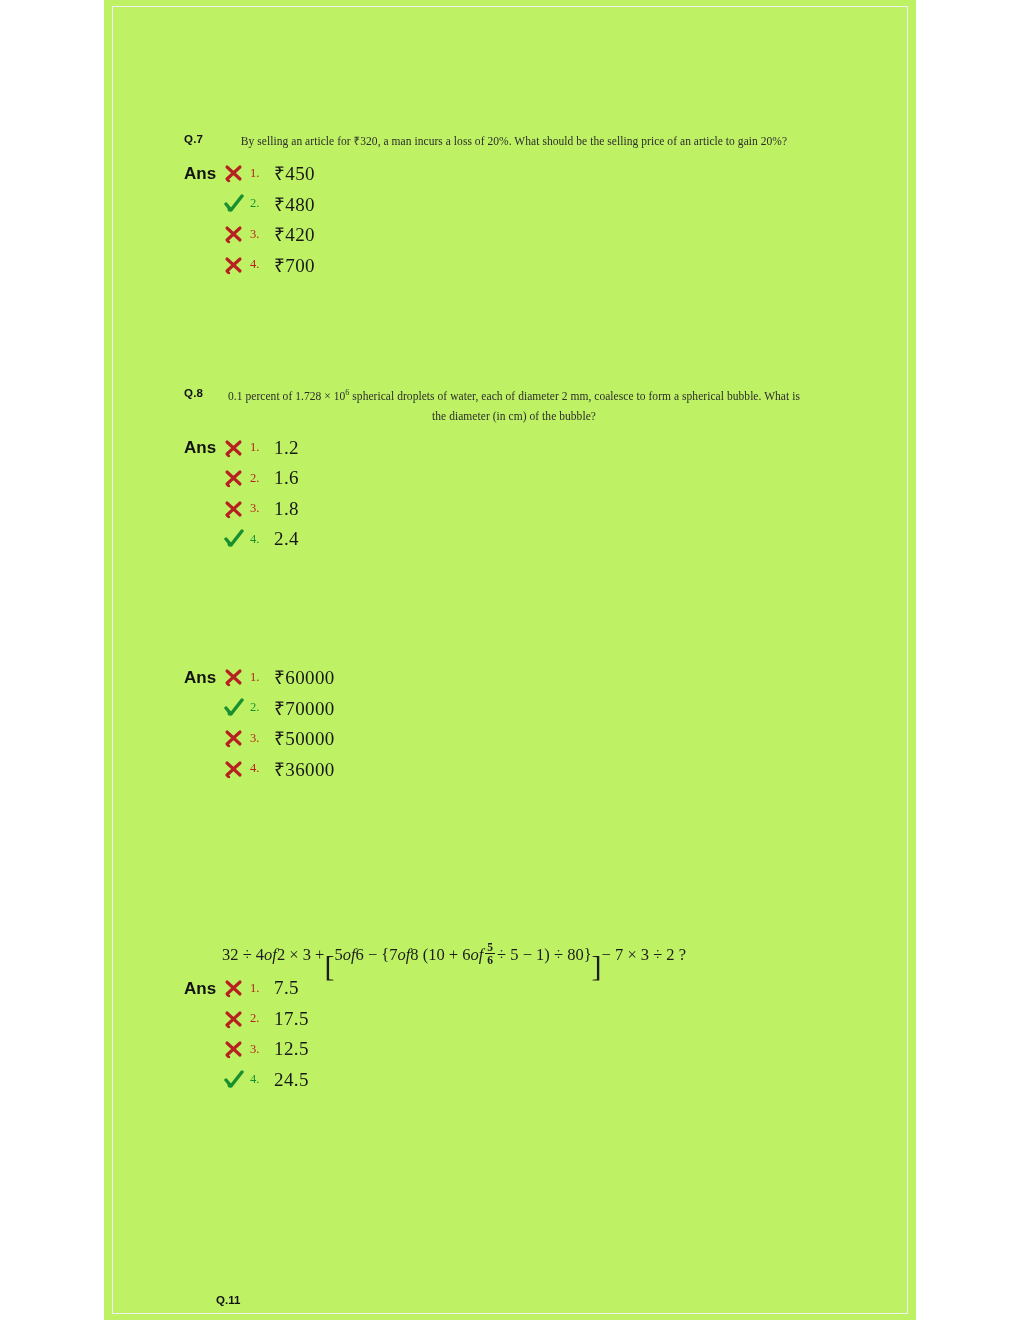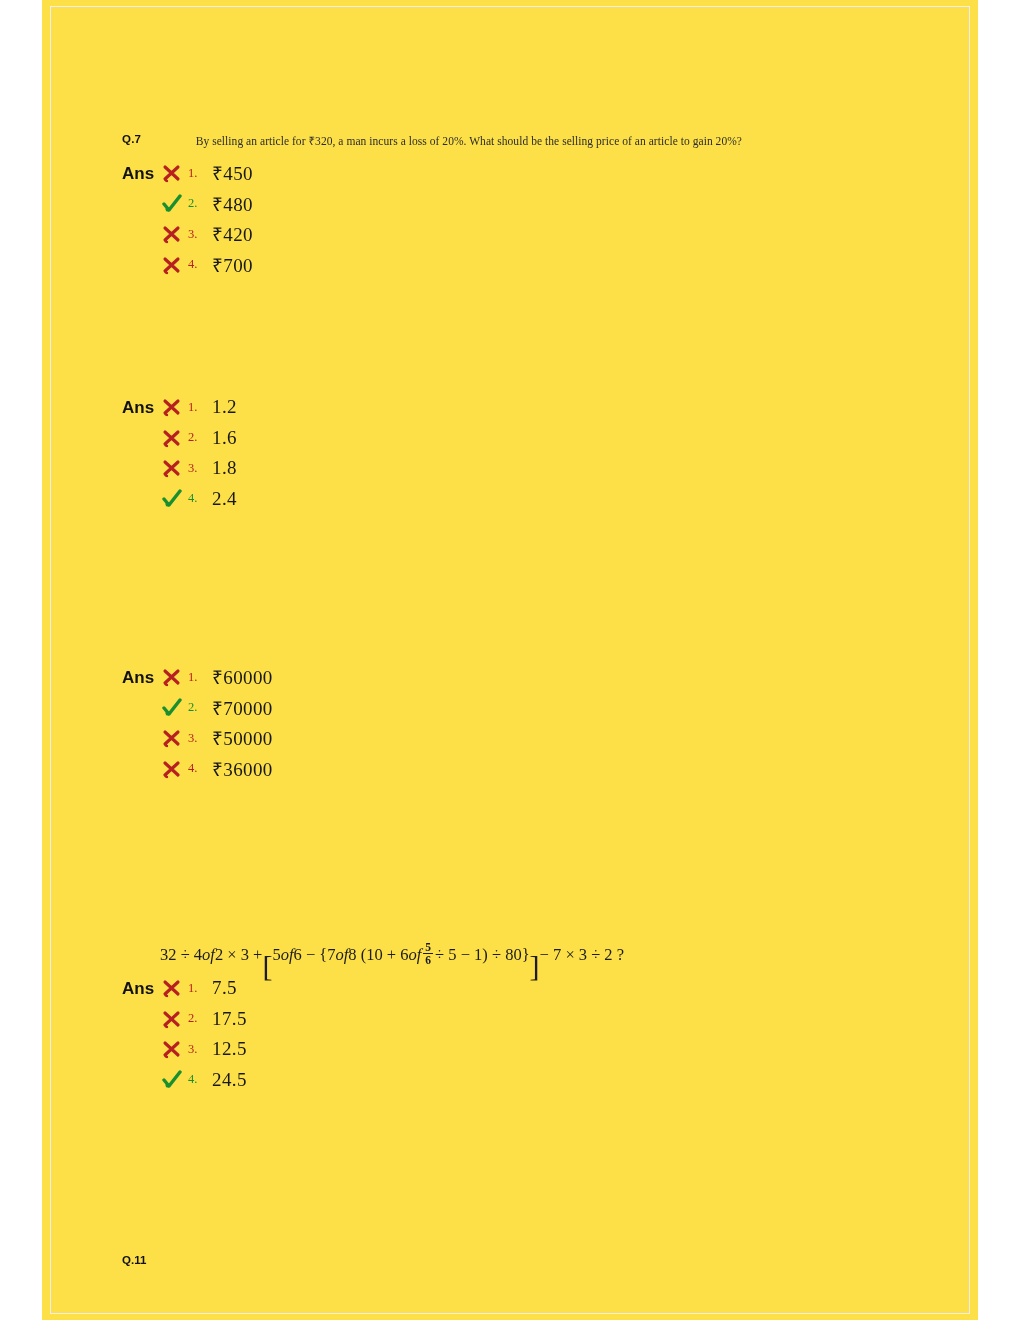--- a/index.html
+++ b/index.html
@@ -6,24 +6,24 @@
     margin: 0;
     padding: 0;
     background: #ffffff;
   }
   body {
     font-family: "Liberation Serif", serif;
     color: #1a1a1a;
   }
   .page {
     position: relative;
-    width: 936px;
+    width: 812px;
     height: 1320px;
     margin: 0 auto;
-    background: #fde047;
+    background: #bef264;
     overflow: hidden;
   }
   
   .scan-edge {
     position: absolute;
     left: 8px;
     top: 6px;
     right: 8px;
     bottom: 6px;
     border: 1px solid #efefef;
@@ -45,21 +45,21 @@
     width: 40px;
     flex: 0 0 40px;
     letter-spacing: 0.2px;
     padding-top: 1px;
   }
   .qlabel.wide { width: 44px; flex: 0 0 44px; }
   .qtext {
     font-size: 11.5px;
     line-height: 1.72;
     color: #2c2c2c;
-    text-align: right;
+    text-align: center;
     filter: blur(0.32px);
     letter-spacing: 0.05px;
     flex: 1 1 auto;
   }
   .qtext.big {
     font-size: 16px;
     line-height: 1.5;
     filter: blur(0.18px);
     color: #1e1e1e;
   }
@@ -216,20 +216,24 @@
             <span class="optnum wrong">4.</span>
             <span class="opttext">₹700</span>
           </div>
 
         </div>
       </div>
     </div>
   </div>
 
   <div class="qblock" style="left:80px; top:386px;">
+    <div class="qhead">
+      <div class="qlabel">Q.8</div>
+      <div class="qtext"><span>0.1 percent of 1.728 × 10</span><sup class="exp">6</sup><span> spherical droplets of water, each of diameter 2 mm, coalesce to form a spherical bubble. What is the diameter (in cm) of the bubble?</span></div>
+    </div>
     <div class="answers">
       <div class="ansrow-head">
         <div class="anslabel">Ans</div>
         <div class="optlist">
 
           <div class="opt">
             <span class="mark">
               <svg width="20" height="20" viewBox="0 0 20 20">
                   <path d="M3 4 L16 16 M16 4 L3 16" stroke="#b62020" stroke-width="3.1" stroke-linecap="round" fill="none"></path>
                   <path d="M4 16 Q3 18 5 18" stroke="#b62020" stroke-width="2.4" fill="none" stroke-linecap="round"></path>
@@ -401,15 +405,15 @@
             </span>
             <span class="optnum right">4.</span>
             <span class="opttext">24.5</span>
           </div>
 
         </div>
       </div>
     </div>
   </div>
 
-  <div class="tail-label" style="top:1254px;">Q.11</div>
+  <div class="tail-label" style="top:1294px;margin-left:32px;">Q.11</div>
 
 </div>
 
 </body></html>

